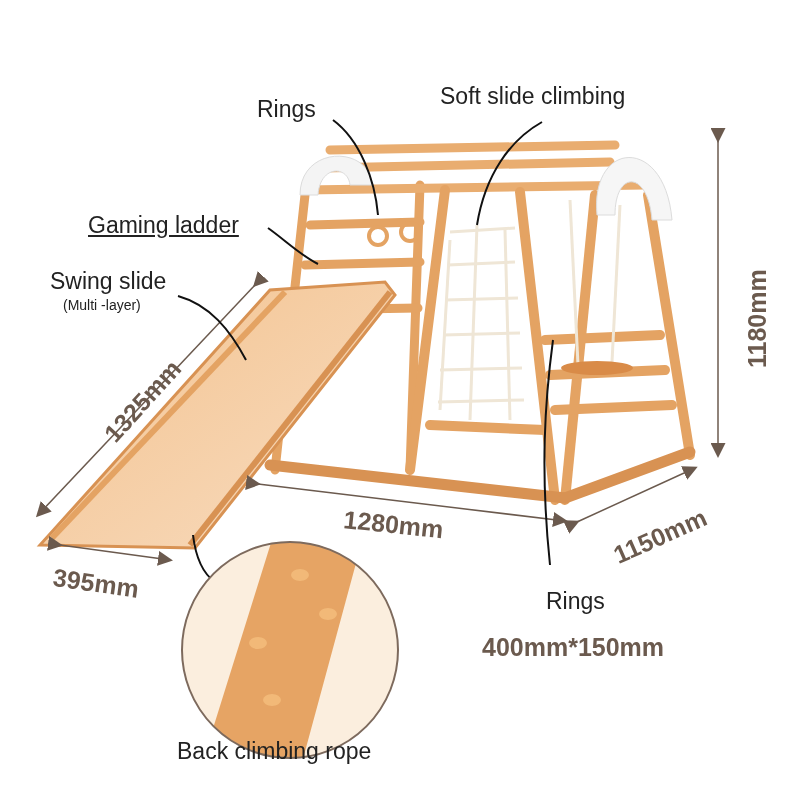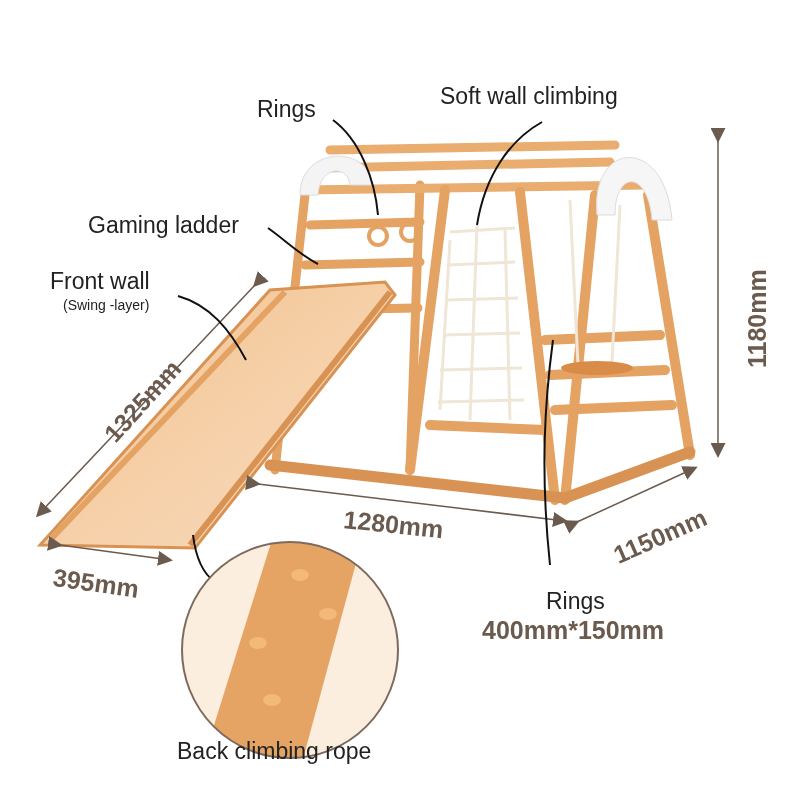--- a/index.html
+++ b/index.html
@@ -116,26 +116,26 @@
         <ellipse cx="300" cy="575" rx="9" ry="6" fill="#f2b978"></ellipse>
         <ellipse cx="328" cy="614" rx="9" ry="6" fill="#f2b978"></ellipse>
         <ellipse cx="258" cy="643" rx="9" ry="6" fill="#f2b978"></ellipse>
         <ellipse cx="272" cy="700" rx="9" ry="6" fill="#f2b978"></ellipse>
       </g>
       <circle cx="290" cy="650" r="108" fill="none" stroke="#7d6a5d" stroke-width="2"></circle>
     </g>
   </svg>
 
   <div class="lbl" style="left:257px;top:98px;">Rings</div>
-  <div class="lbl" style="left:440px;top:85px;">Soft wall climbing</div>
-  <div class="lbl" style="left:88px;top:214px;">Gaming ladder</div>
-  <div class="lbl" style="left:50px;top:270px;">Front wall</div>
-  <div class="sub" style="left:63px;top:298px;">(Swing -layer)</div>
+  <div class="lbl" style="left:440px;top:85px;">Soft slide climbing</div>
+  <div class="lbl" style="left:88px;top:214px;text-decoration:underline;">Gaming ladder</div>
+  <div class="lbl" style="left:50px;top:270px;">Swing slide</div>
+  <div class="sub" style="left:63px;top:298px;">(Multi -layer)</div>
   <div class="lbl" style="left:546px;top:590px;">Rings</div>
-  <div class="dim" style="left:482px;top:618px;">400mm*150mm</div>
+  <div class="dim" style="left:482px;top:635px;">400mm*150mm</div>
   <div class="lbl" style="left:177px;top:740px;">Back climbing rope</div>
 
   <div class="dim" style="left:100px;top:430px;transform:rotate(-48deg);">1325mm</div>
   <div class="dim" style="left:55px;top:565px;transform:rotate(8deg);">395mm</div>
   <div class="dim" style="left:345px;top:507px;transform:rotate(6deg);">1280mm</div>
   <div class="dim" style="left:610px;top:545px;transform:rotate(-24deg);">1150mm</div>
   <div class="dim" style="left:745px;top:368px;transform:rotate(-90deg);">1180mm</div>
 </div>
 
 </body></html>

